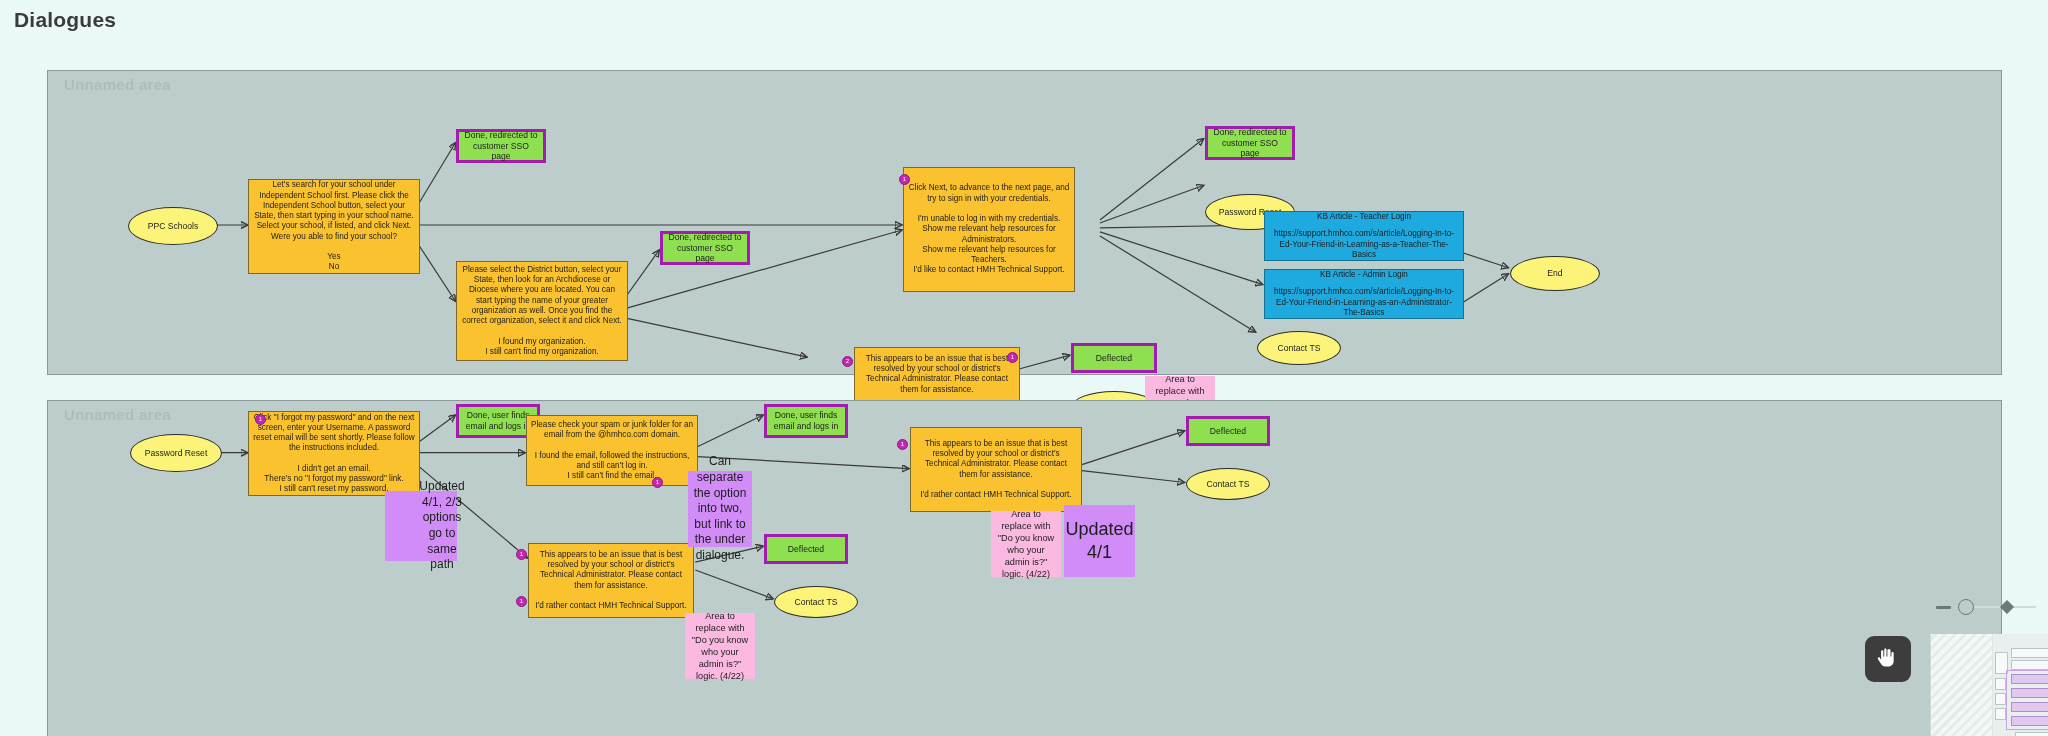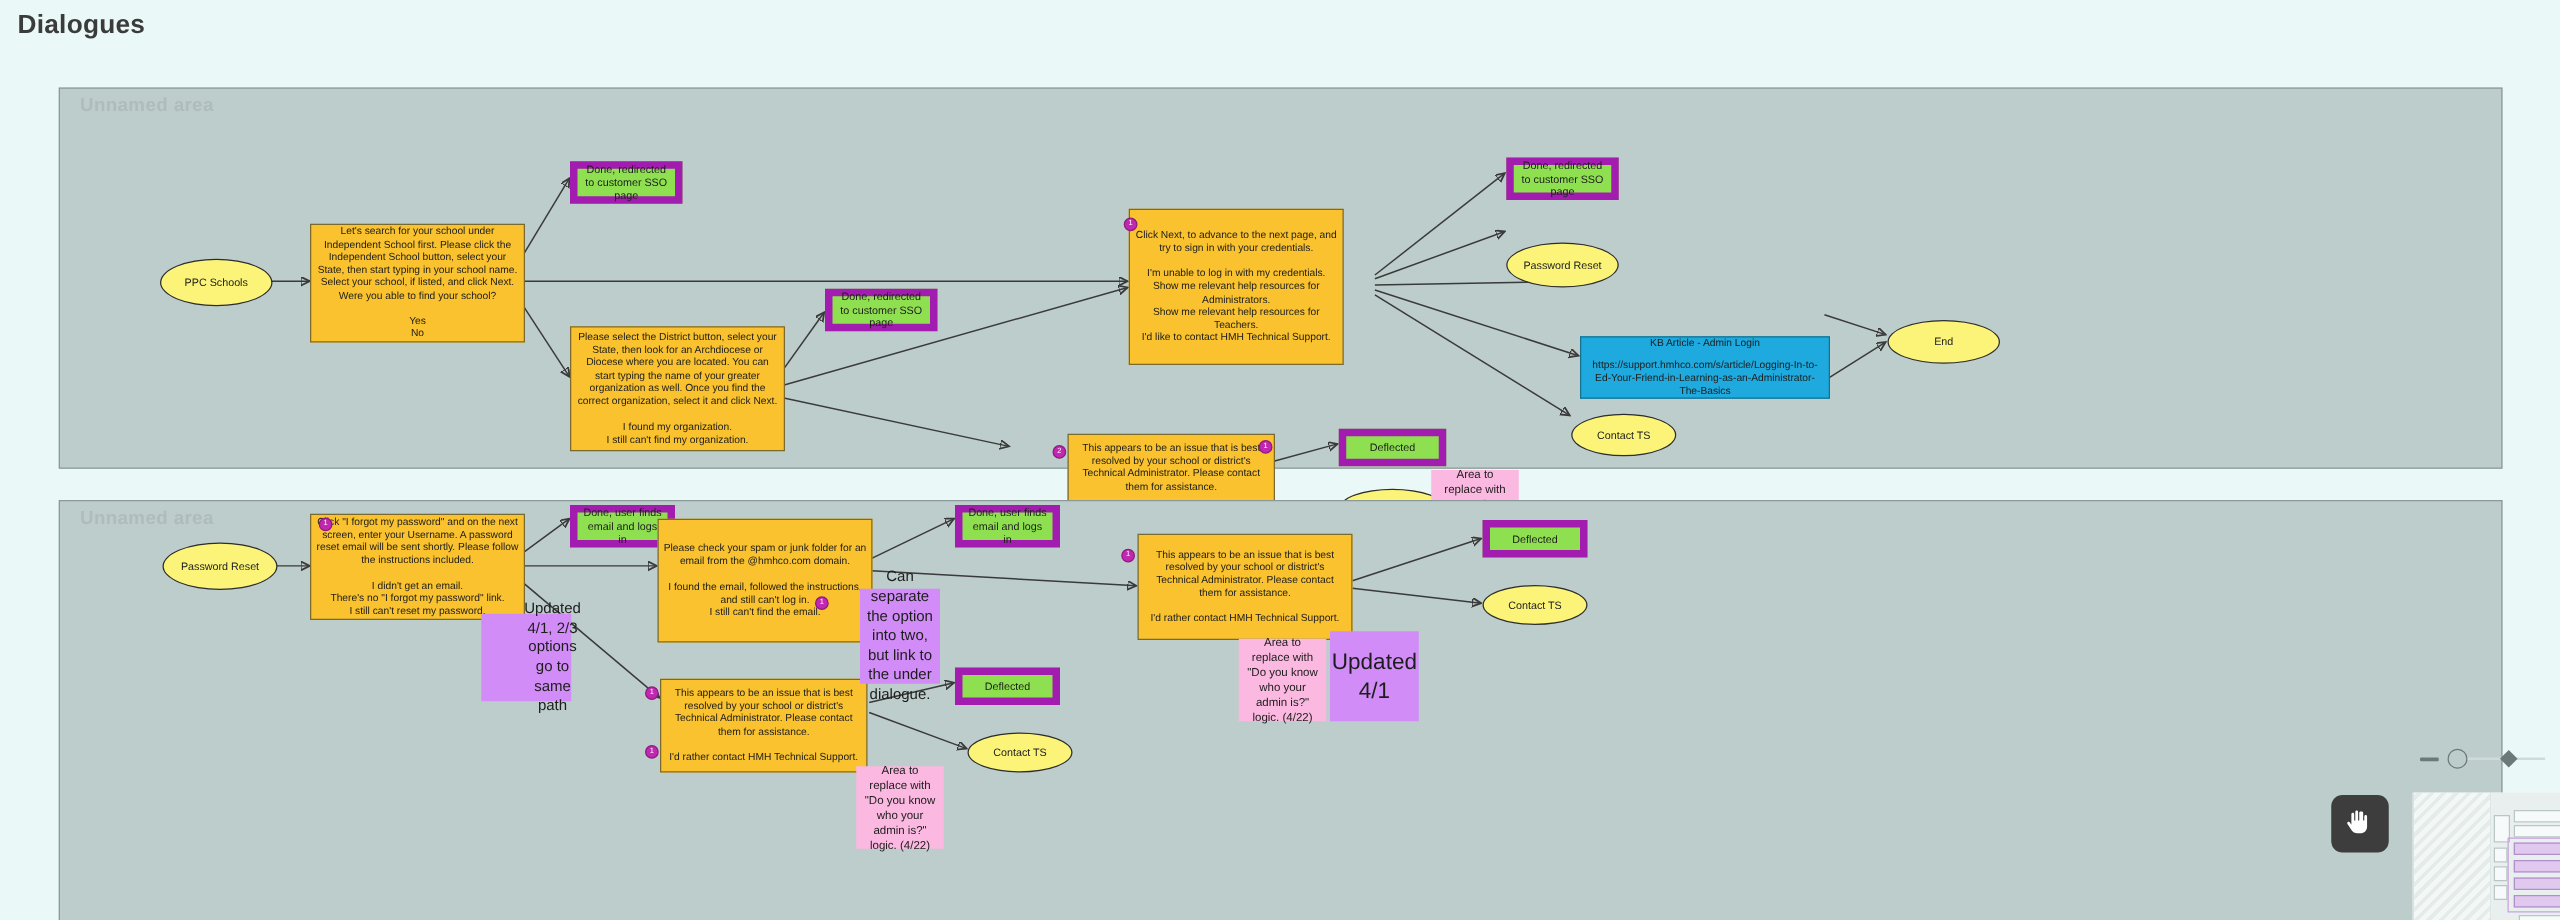--- a/index.html
+++ b/index.html
@@ -78,21 +78,21 @@
     white-space: pre-line;
     padding: 3px 4px;
   }
   .node.rect {
     border: 1px solid #7a6a30;
     background: #f9c22e;
     font-size: 8.2px;
   }
   .node.green {
     background: #8fe051;
-    border: 6px solid #a21caf;
+    border: 3px solid #a21caf;
     font-size: 8.6px;
   }
   .node.blue {
     background: #1eaade;
     border: 1px solid #14718f;
     font-size: 8.2px;
   }
   .node.ellipse {
     background: #fbf478;
     border: 1px solid #2d2d2d;
@@ -292,20 +292,24 @@
       <div class="node rect" style="left:408px; top:190px; width:172px; height:100px;">Please select the District button, select your State, then look for an Archdiocese or Diocese where you are located. You can start typing the name of your greater organization as well. Once you find the correct organization, select it and click Next.
 
 I found my organization.
 I still can't find my organization.</div>
       <div class="badge" style="left:851px; top:103px;">1</div>
 
       <div class="node green" style="left:1157px; top:55px; width:90px; height:34px;">Done, redirected to customer SSO page</div>
 
       <div class="node ellipse" style="left:1157px; top:123px; width:90px; height:36px;">Password Reset</div>
 
+      <div class="node blue" style="left:1216px; top:140px; width:200px; height:50px; flex-direction:column; gap:7px;">
+        <span>KB Article - Teacher Login</span>
+        <span style="word-break:break-word;">https://support.hmhco.com/s/article/Logging-In-to-Ed-Your-Friend-in-Learning-as-a-Teacher-The-Basics</span>
+      </div>
 
       <div class="node blue" style="left:1216px; top:198px; width:200px; height:50px; flex-direction:column; gap:7px;">
         <span>KB Article - Admin Login</span>
         <span style="word-break:break-word;">https://support.hmhco.com/s/article/Logging-In-to-Ed-Your-Friend-in-Learning-as-an-Administrator-The-Basics</span>
       </div>
 
       <div class="node ellipse" style="left:1209px; top:260px; width:84px; height:34px;">Contact TS</div>
 
       <div class="node ellipse" style="left:1462px; top:185px; width:90px; height:35px;">End</div>
 
@@ -359,21 +363,21 @@
 
 I didn't get an email.
 There's no "I forgot my password" link.
 I still can't reset my password.</div>
       <div class="badge" style="left:207px; top:13px;">1</div>
 
       <div class="node green" style="left:408px; top:3px; width:84px; height:34px;">Done, user finds email and logs in</div>
 
       <div class="node green" style="left:716px; top:3px; width:84px; height:34px;">Done, user finds email and logs in</div>
 
-      <div class="node rect" style="left:478px; top:14px; width:172px; height:99px;">Please check your spam or junk folder for an email from the @hmhco.com domain.
+      <div class="node rect" style="left:478px; top:14px; width:172px; height:71px;">Please check your spam or junk folder for an email from the @hmhco.com domain.
 
 I found the email, followed the instructions, and still can't log in.
 I still can't find the email.</div>
       <div class="badge" style="left:604px; top:76px;">1</div>
 
       <div class="node rect" style="left:862px; top:26px; width:172px; height:85px;">This appears to be an issue that is best resolved by your school or district's Technical Administrator. Please contact them for assistance.
 
 I'd rather contact HMH Technical Support.</div>
       <div class="badge" style="left:849px; top:38px;">1</div>
 

